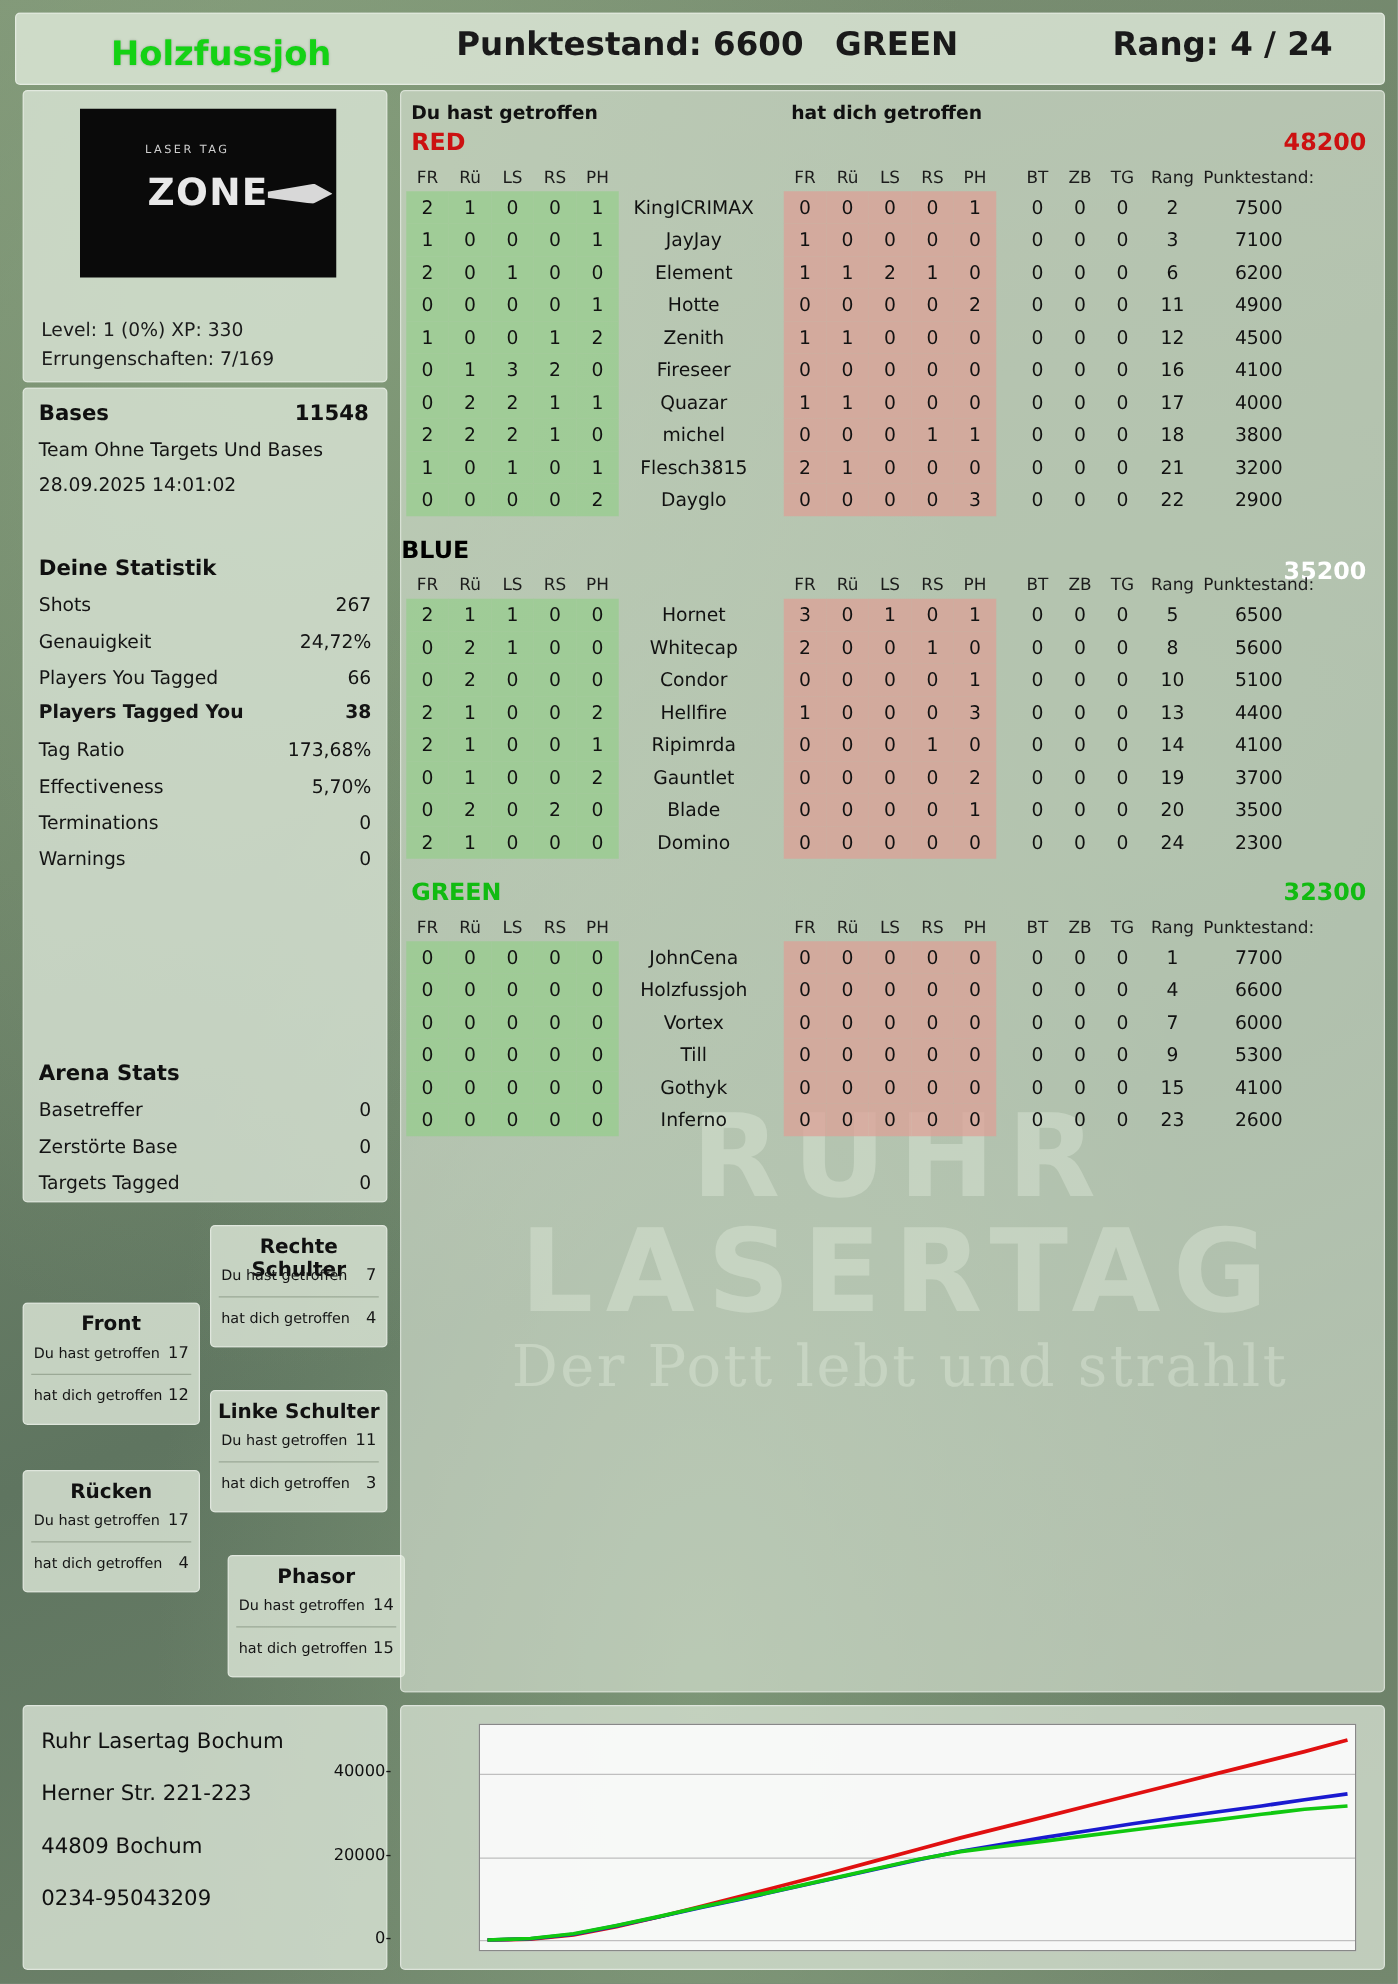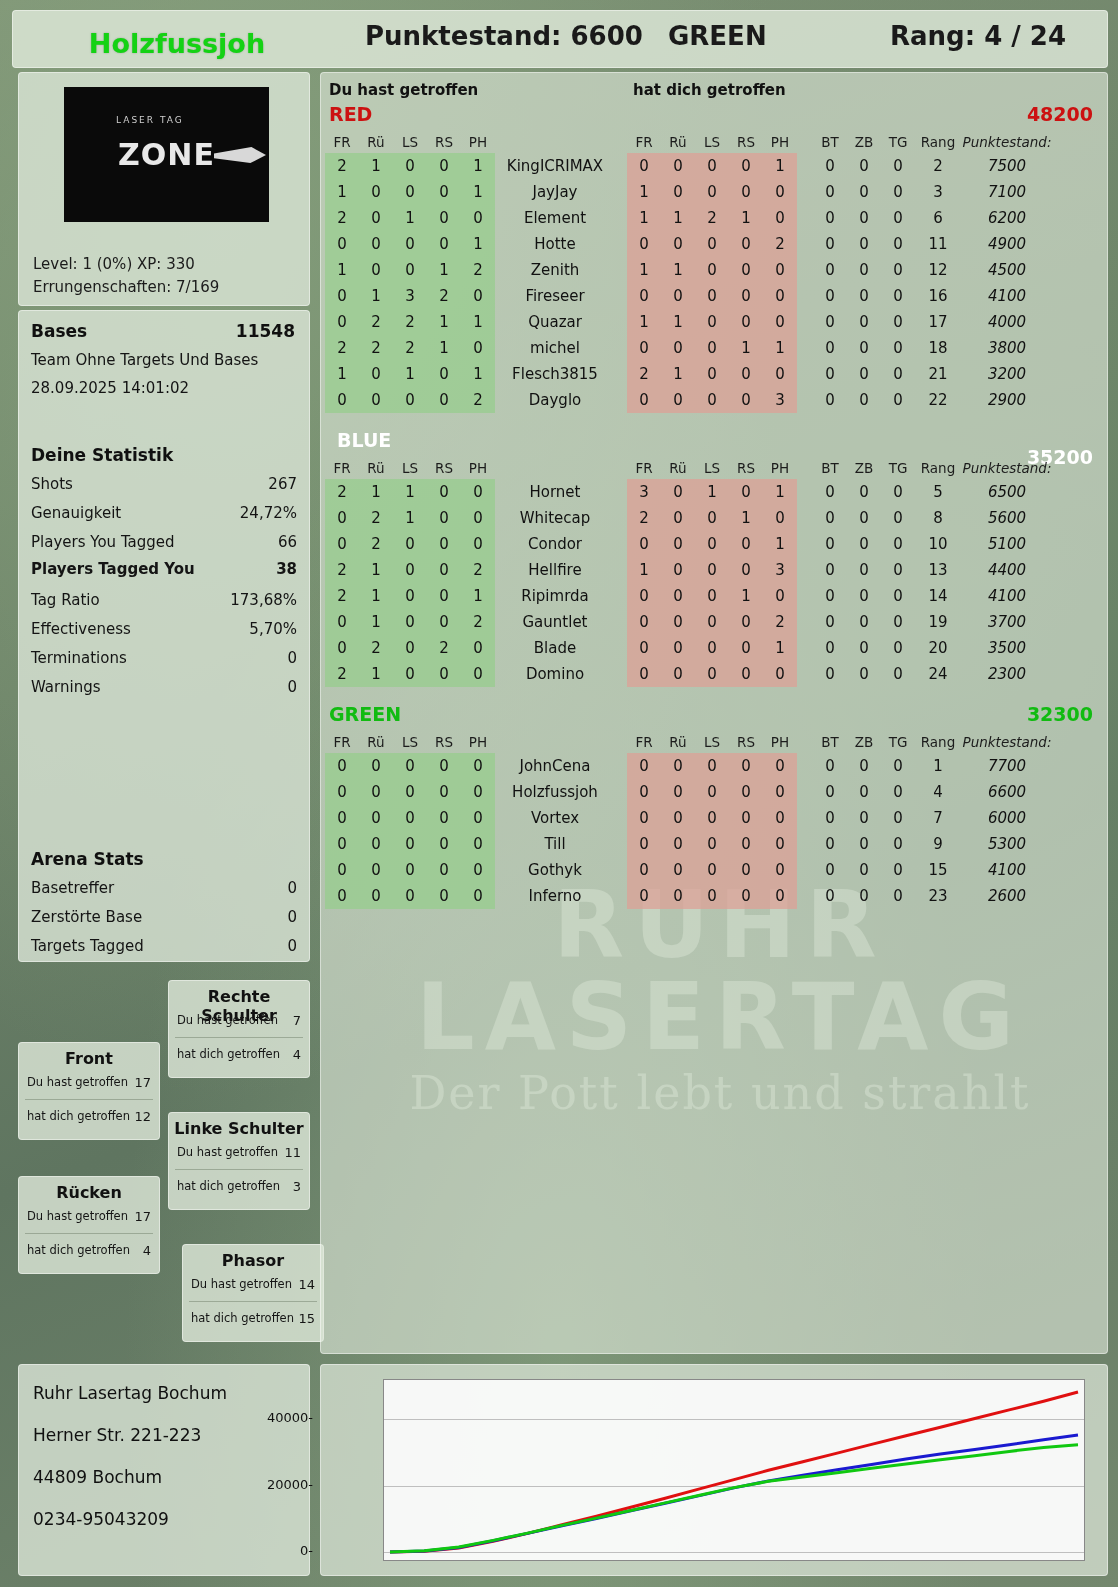--- a/index.html
+++ b/index.html
@@ -83,21 +83,21 @@
   .colhdr{position:absolute;font-size:15px;font-weight:bold;color:#111;}
   .teamlabel{position:absolute;font-size:19px;font-weight:bold;}
   .teamtotal{position:absolute;right:14px;font-size:19px;font-weight:bold;}
   table.stats{position:absolute;border-collapse:collapse;font-size:15px;color:#111;}
   table.stats td{padding:0;height:26px;line-height:26px;text-align:center;}
   td.green{background:rgba(150,205,140,.72);width:34px;}
   td.red{background:rgba(222,160,150,.72);width:34px;}
   td.name{background:transparent;width:120px;text-align:center;margin-top:28px;}
   td.plain{background:transparent;width:34px;}
   td.rank{background:transparent;width:46px;text-align:center;}
-  td.pts{background:transparent;width:92px;text-align:right;padding-right:10px;font-style:italic;}
+  td.pts{background:transparent;width:92px;text-align:right;padding-right:10px;}
   td.gapl{width:12px;background:transparent;}
   td.gapr{width:16px;background:transparent;}
 
   
   #chartbox{left:320px;top:1364px;width:786px;height:210px;background:rgba(222,232,218,.72);}
   #chartarea{position:absolute;left:62px;top:14px;width:700px;height:180px;
     background:rgba(252,252,252,.92);border:1px solid #888;}
   .ytick{position:absolute;font-size:13px;color:#111;text-align:right;width:56px;left:0;}
   .gridline{position:absolute;left:0;right:0;height:1px;background:#bfbfbf;}
 </style>
@@ -424,21 +424,21 @@
             <td class="red">3</td>
             <td class="gapr"></td>
             <td class="plain">0</td>
             <td class="plain">0</td>
             <td class="plain">0</td>
             <td class="rank">22</td>
             <td class="pts">2900</td>
           </tr>
         </tbody>
       </table>
-      <div class="teamlabel" style="left: 16px; top: 356px; color: #ffffff; text-align: center;">BLUE</div>
+      <div class="teamlabel" style="left: 0; top: 356px; color: #000000; text-align: center;">BLUE</div>
       <div class="teamtotal" style="top: 373px; color: #ffffff;">35200</div>
       <div>
         <table class="stats" style="left:4px;top:382px;font-size:13.5px;color:#1c1c1c">
           <tbody>
             <tr>
               <td class="plain">FR</td>
               <td class="plain">Rü</td>
               <td class="plain">LS</td>
               <td class="plain">RS</td>
               <td class="plain">PH</td>

